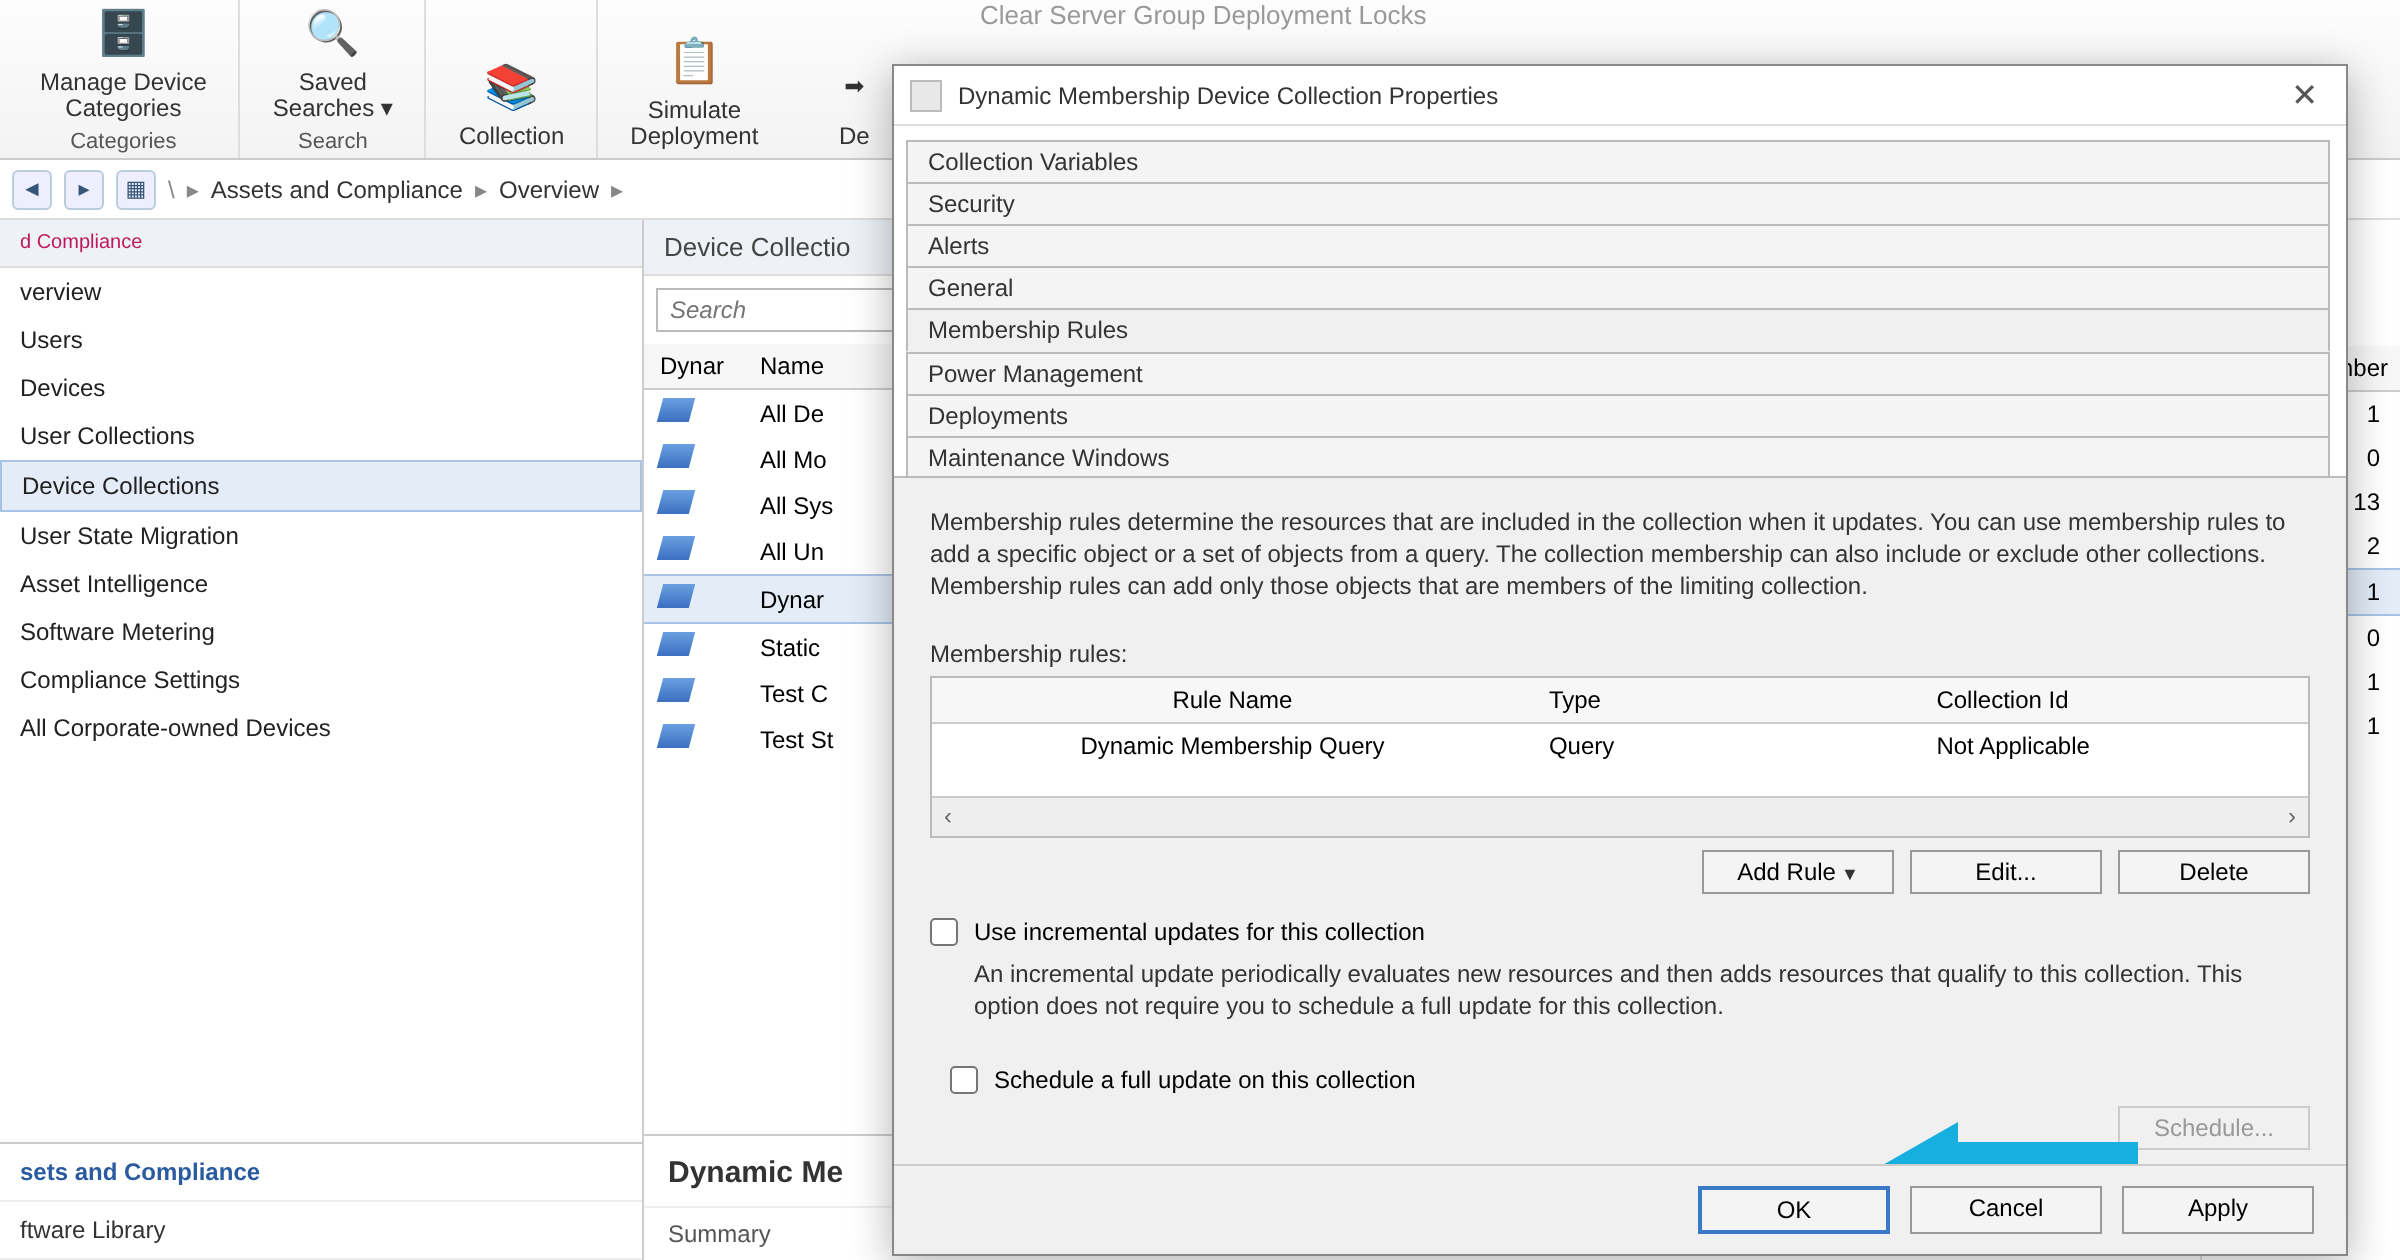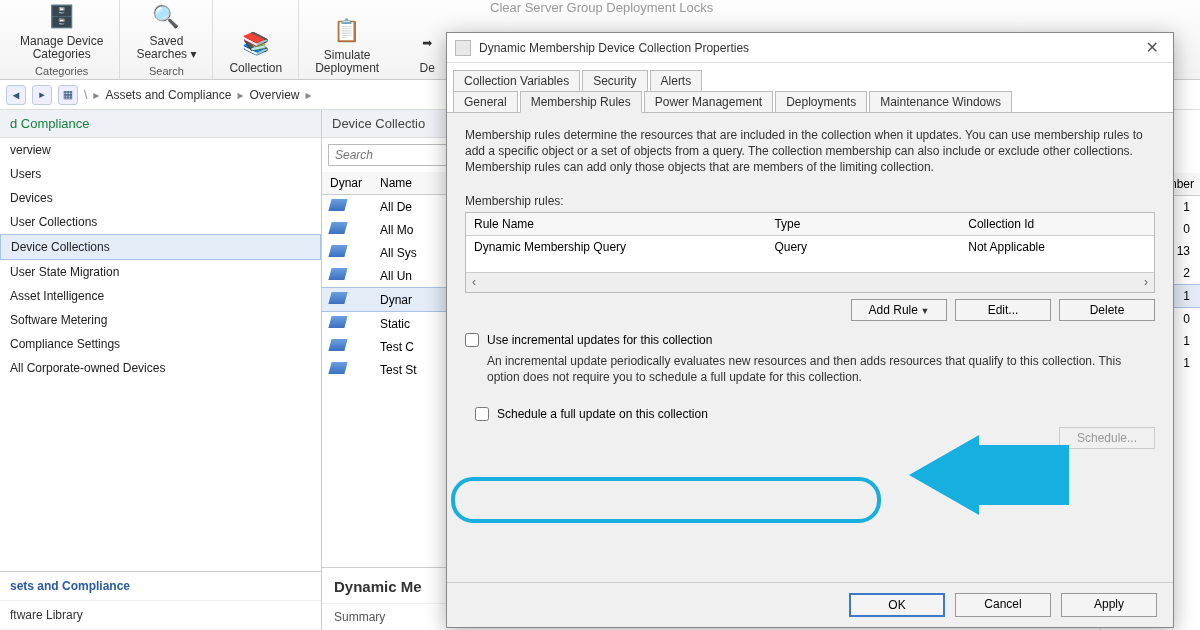--- a/index.html
+++ b/index.html
@@ -15,21 +15,21 @@
 .ribbon-top-text { position: absolute; top: 0; left: 490px; color: #999; font-size: 13px; }
 
 
 .breadcrumb { height: 30px; border-bottom: 1px solid #ddd; display: flex; align-items: center; padding: 0 6px; gap: 6px; color: #333; background:#fff; }
 .breadcrumb .nav-ico { width: 20px; height: 20px; background: #eef; border: 1px solid #bcd; border-radius: 3px; display:flex;align-items:center;justify-content:center;font-size:11px;color:#357; }
 .breadcrumb .sep { color: #888; }
 
 
 .main { display: flex; height: calc(630px - 80px - 30px); }
 .leftpanel { width: 322px; border-right: 1px solid #ccc; display: flex; flex-direction: column; }
-.panel-head { background: #eef2f7; padding: 6px 10px; color: #15803d; border-bottom: 1px solid #ddd; font-size: 13px; }
+.panel-head { background: #eef2f7; padding: 6px 10px; color: #be185d; border-bottom: 1px solid #ddd; font-size: 10px; }
 .nav-list { flex: 1; overflow: hidden; }
 .nav-item { padding: 5px 10px; color: #222; cursor: pointer; }
 .nav-item.sel { background: #e3ecf7; border: 1px solid #a9c3e6; }
 .bottom-nav { border-top: 1px solid #ccc; }
 .bottom-nav .bn { padding: 7px 10px; border-bottom: 1px solid #eee; color: #333; cursor:pointer; }
 
 .midpanel { flex: 1; display: flex; flex-direction: column; }
 .mid-head { background: #eef2f7; padding: 6px 10px; color: #444; border-bottom: 1px solid #ddd; font-size: 13px; }
 .search { margin: 6px; }
 .search input { width: 100%; padding: 3px 6px; border: 1px solid #bbb; font-style: italic; color: #888; background:#fff; }
@@ -50,30 +50,30 @@
 .rightcol .rc-row { padding:4px 10px; text-align:right; }
 .rightcol .rc-row.sel { background:#e3ecf7; border-top:1px solid #a9c3e6; border-bottom:1px solid #a9c3e6;}
 
 
 .dialog { position: absolute; left: 446px; top: 32px; width: 728px; height: 596px; background: #f0f0f0; border: 1px solid #888; box-shadow: 0 4px 20px rgba(0,0,0,.3); display:flex; flex-direction:column; }
 .titlebar { height: 30px; background: #fff; display: flex; align-items: center; padding: 0 8px; border-bottom: 1px solid #ddd; }
 .titlebar .tico { width:16px;height:16px;background:#e8e8e8;border:1px solid #bbb;margin-right:8px; }
 .titlebar .ttl { flex:1; color:#333; }
 .titlebar .close { font-size:16px; color:#555; cursor:pointer; padding:2px 6px; }
 .tabs { background:#fff; padding: 6px 6px 0; }
-.tabrow { display:flex; gap:0; }
+.tabrow { display:flex; gap:0;flex-direction:column; }
 .tab { padding: 3px 10px; border:1px solid #bbb; border-bottom:none; background:#f4f4f4; margin-right:2px; cursor:pointer; color:#333; position:relative; top:1px;}
 .tab.active { background:#f0f0f0; border-bottom:1px solid #f0f0f0; z-index:2; }
 .tab-body { flex:1; border-top:1px solid #bbb; padding: 14px 18px; background:#f0f0f0; position:relative; overflow:hidden;}
 .desc { color:#333; line-height:1.35; margin-bottom: 18px; }
 .section-lbl { color:#333; margin-bottom:4px; }
 .rules-table { border:1px solid #bbb; background:#fff; }
 .rt-head { display:flex; background:#f7f7f7; border-bottom:1px solid #ccc; }
 .rt-head > div, .rt-row > div { padding:4px 8px; }
-.rt-c1 { flex: 1.6; } .rt-c2 { flex: 1; } .rt-c3 { flex: 1; }
+.rt-c1 { flex: 1.6; text-align: center; } .rt-c2 { flex: 1; } .rt-c3 { flex: 1; }
 .rt-row { display:flex; }
 .rt-scroll { height: 20px; display:flex; align-items:center; justify-content:space-between; padding:0 6px; background:#eee; border-top:1px solid #ccc; color:#666;}
 .btnrow { display:flex; justify-content:flex-end; gap:8px; margin-top:6px; }
 .winbtn { min-width:96px; padding:3px 10px; background:#f4f4f4; border:1px solid #999; cursor:pointer; text-align:center; }
 .winbtn.dd::after { content:" ▼"; font-size:9px; color:#333; }
 .winbtn.disabled { color:#999; border-color:#ccc; background:#f0f0f0; cursor:default;}
 .chk { display:flex; align-items:center; gap:8px; margin-top:12px; }
 .chk input { width:14px; height:14px; }
 .subdesc { color:#333; line-height:1.35; margin:6px 0 6px 22px; }
 .dlg-buttons { display:flex; justify-content:flex-end; gap:10px; padding:10px 16px; border-top:1px solid #ccc; background:#f0f0f0;}

